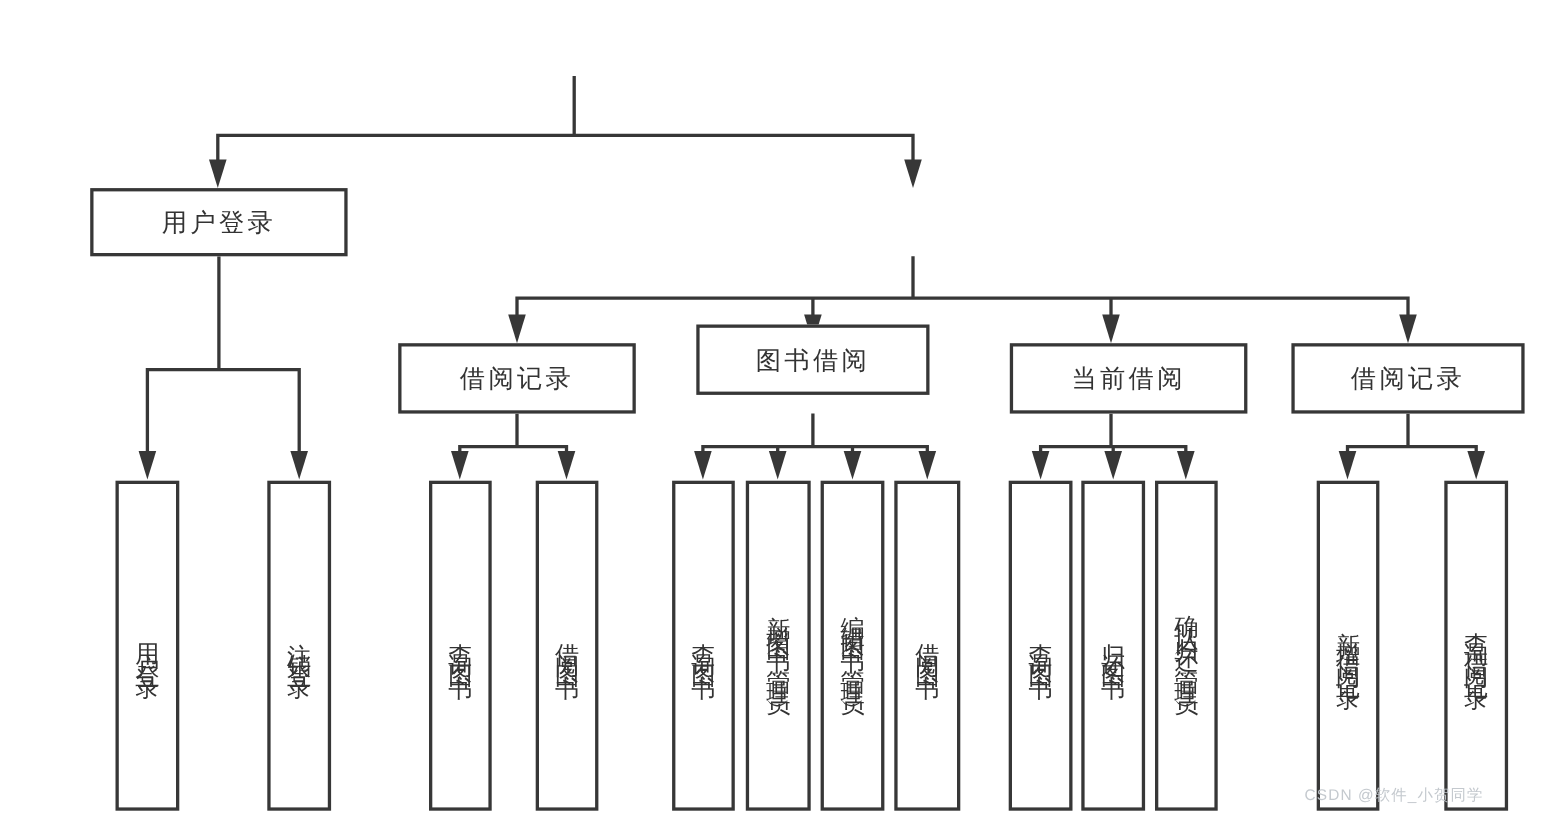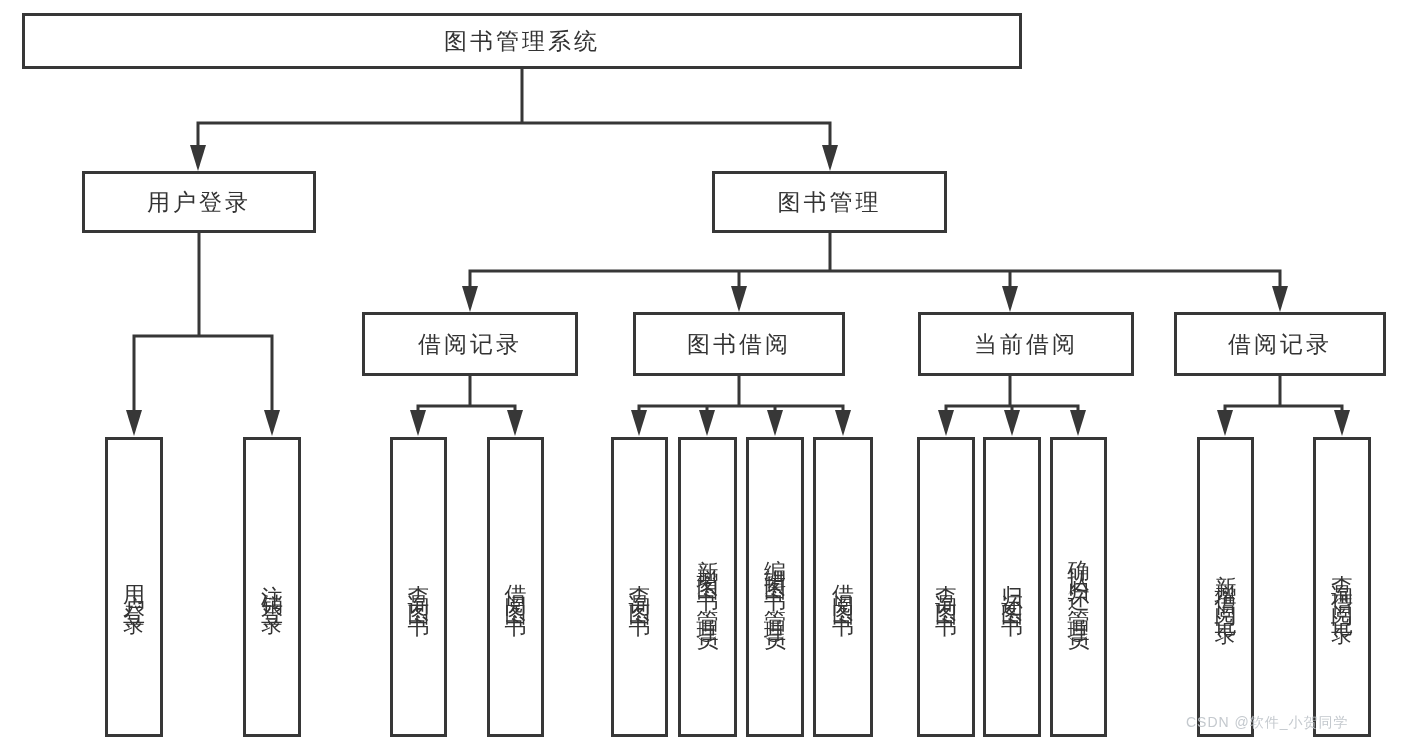--- a/index.html
+++ b/index.html
@@ -117,35 +117,29 @@
 
     <g stroke="#373737" stroke-width="3">
       <path d="M1280 376 V406 M1223.5 406 H1343.5 M1225 406 V414 M1342 406 V414"></path>
     </g>
     <g fill="#373737" stroke="none">
       <polygon points="1217,410 1233,410 1225,436"></polygon>
       <polygon points="1334,410 1350,410 1342,436"></polygon>
     </g>
   </svg>
 
-  <div class="hbox" style="left:22px; top:13px; width:1000px; height:56px;">
-    <span>图书管理系统</span>
-  </div>
 
   <div class="hbox" style="left:82px; top:171px; width:234px; height:62px;">
     <span>用户登录</span>
-  </div>
-  <div class="hbox" style="left:712px; top:171px; width:235px; height:62px;">
-    <span>图书管理</span>
   </div>
 
   <div class="hbox" style="left:362px; top:312px; width:216px; height:64px;">
     <span>借阅记录</span>
   </div>
-  <div class="hbox" style="left:633px; top:312px; width:212px; height:64px;">
+  <div class="hbox" style="left:633px; top:295px; width:212px; height:64px;">
     <span>图书借阅</span>
   </div>
   <div class="hbox" style="left:918px; top:312px; width:216px; height:64px;">
     <span>当前借阅</span>
   </div>
   <div class="hbox" style="left:1174px; top:312px; width:212px; height:64px;">
     <span>借阅记录</span>
   </div>
 
   <div class="vbox" style="left:105px; top:437px; width:58px; height:300px;">

